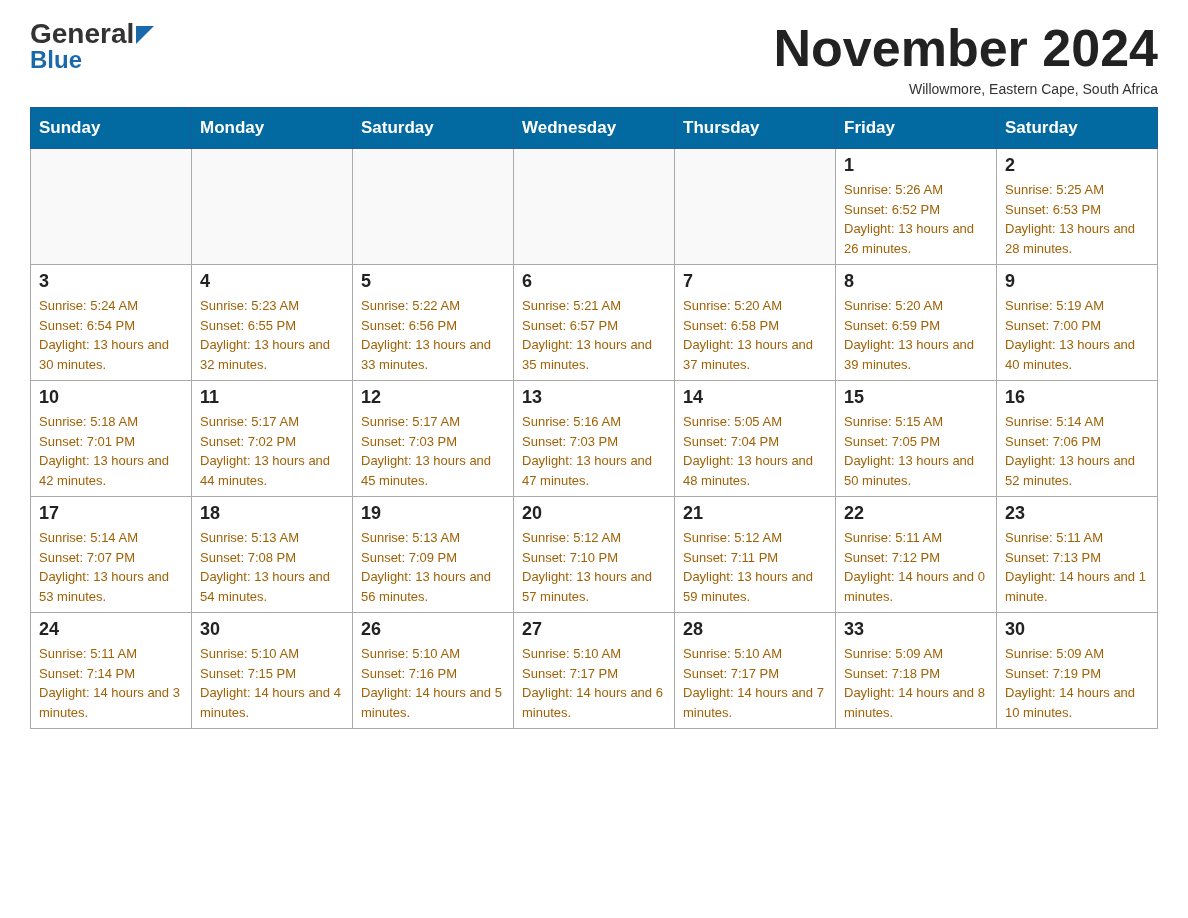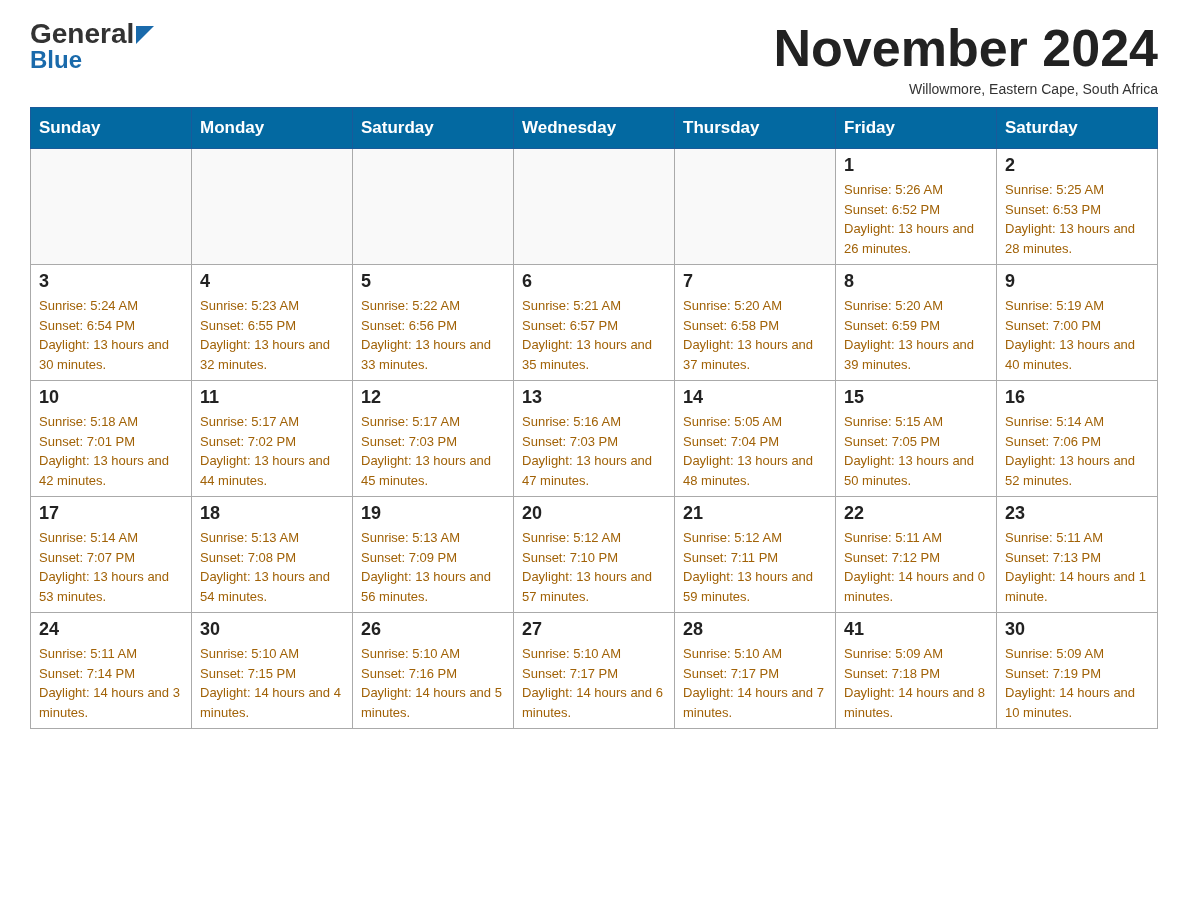--- a/index.html
+++ b/index.html
@@ -311,21 +311,21 @@
 Sunset: 7:17 PM
 Daylight: 14 hours and 6 minutes.</div>
         </td>
         <td>
           <div class="day-number">28</div>
           <div class="day-info">Sunrise: 5:10 AM
 Sunset: 7:17 PM
 Daylight: 14 hours and 7 minutes.</div>
         </td>
         <td>
-          <div class="day-number">41</div>
+          <div class="day-number">33</div>
           <div class="day-info">Sunrise: 5:09 AM
 Sunset: 7:18 PM
 Daylight: 14 hours and 8 minutes.</div>
         </td>
         <td>
           <div class="day-number">30</div>
           <div class="day-info">Sunrise: 5:09 AM
 Sunset: 7:19 PM
 Daylight: 14 hours and 10 minutes.</div>
         </td>

